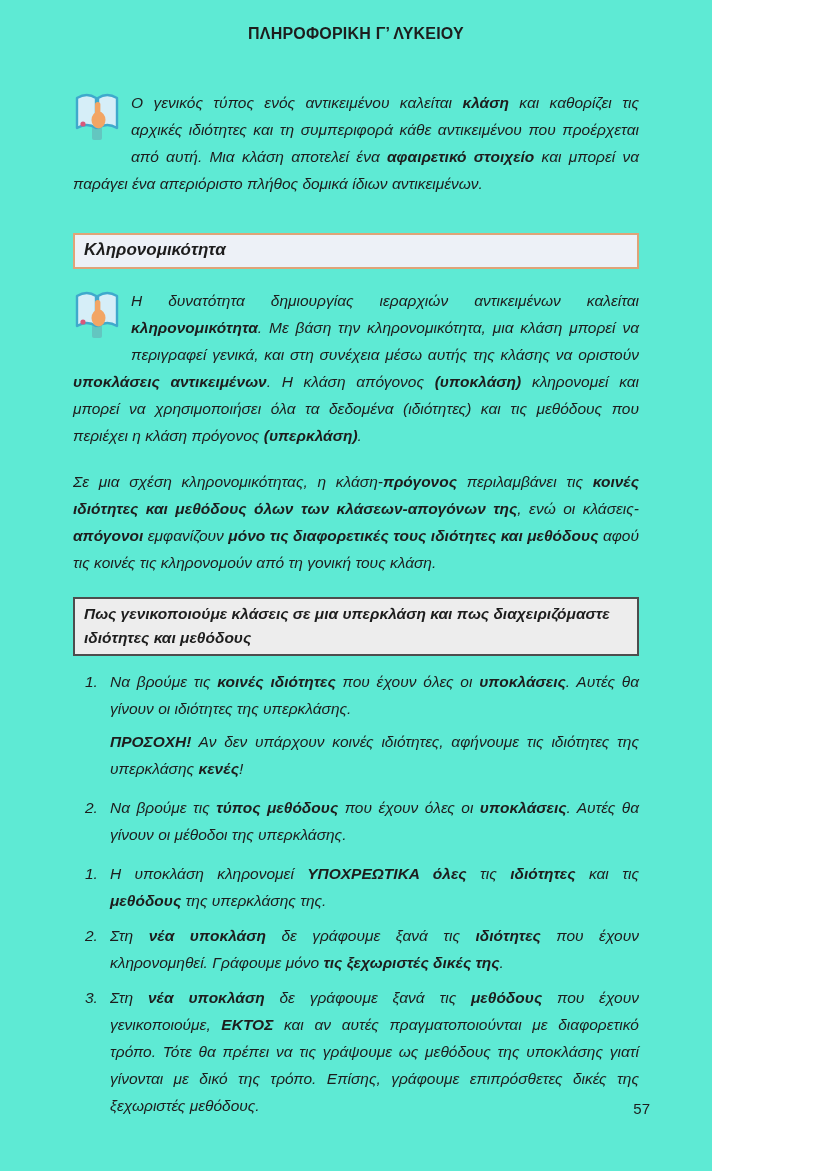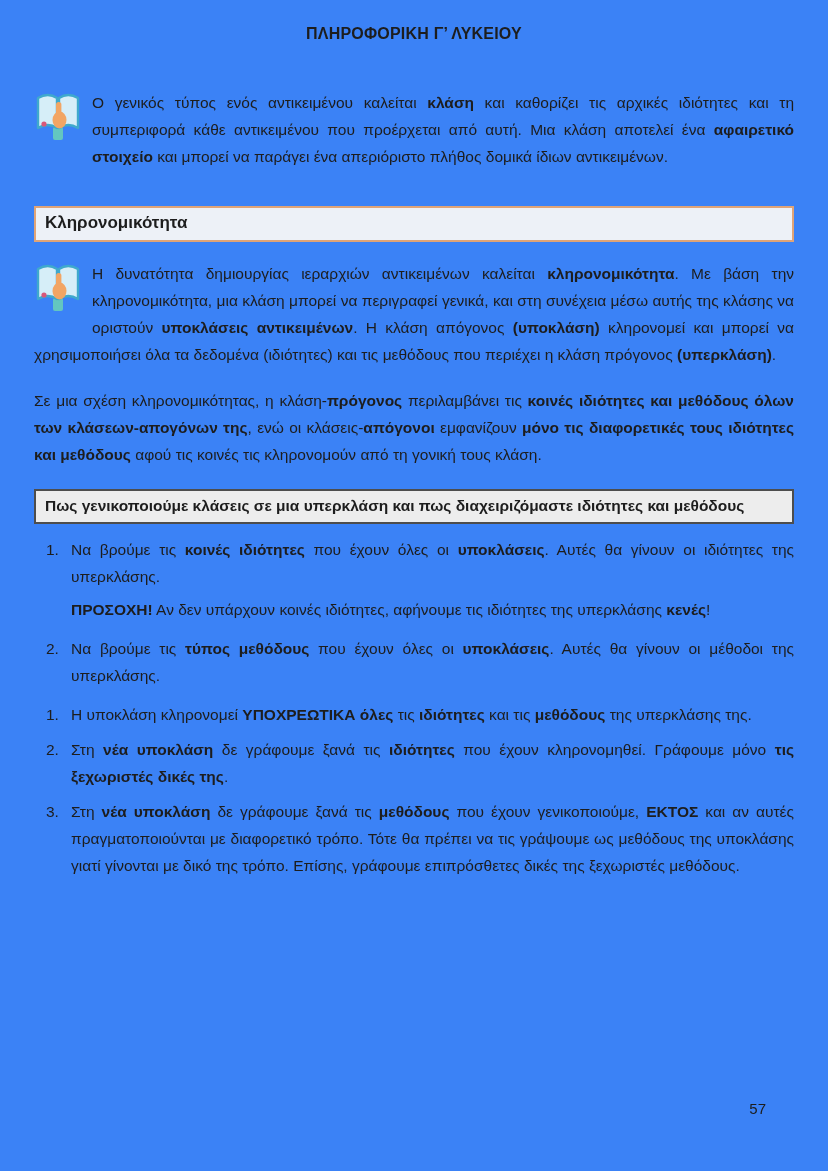--- a/index.html
+++ b/index.html
@@ -8,26 +8,26 @@
     --heading2-border:#4d4d4d;
     --heading2-bg:#ededed;
     --text-color:#1d1d1d;
   }
   html,body{margin:0;padding:0;}
   body{
     width:828px;height:1171px;background:#ffffff;
     font-family:"Liberation Sans",sans-serif;
     color:var(--text-color);
   }
-  .page{position:relative;width:828px;height:1171px;overflow:hidden;background:#3b82f6;}
+  .page{position:relative;width:712px;height:1171px;overflow:hidden;background:#5eead4;}
   .page-header{
     padding-top:25px;text-align:center;
     font-weight:bold;font-size:16px;letter-spacing:.2px;
   }
-  .content{margin:0 34px;font-size:15.5px;line-height:27px;text-align:justify;}
+  .content{margin:0 73px;font-size:15.5px;line-height:27px;text-align:justify;font-style:italic;}
   b{font-weight:bold;}
 
   
   .note{margin-top:0;}
   .note-1{margin-top:46px;}
   .note-2{margin-top:18px;}
   .book-icon{
     float:left;width:44px;height:52px;
     margin:2px 12px 12px 2px;
   }

